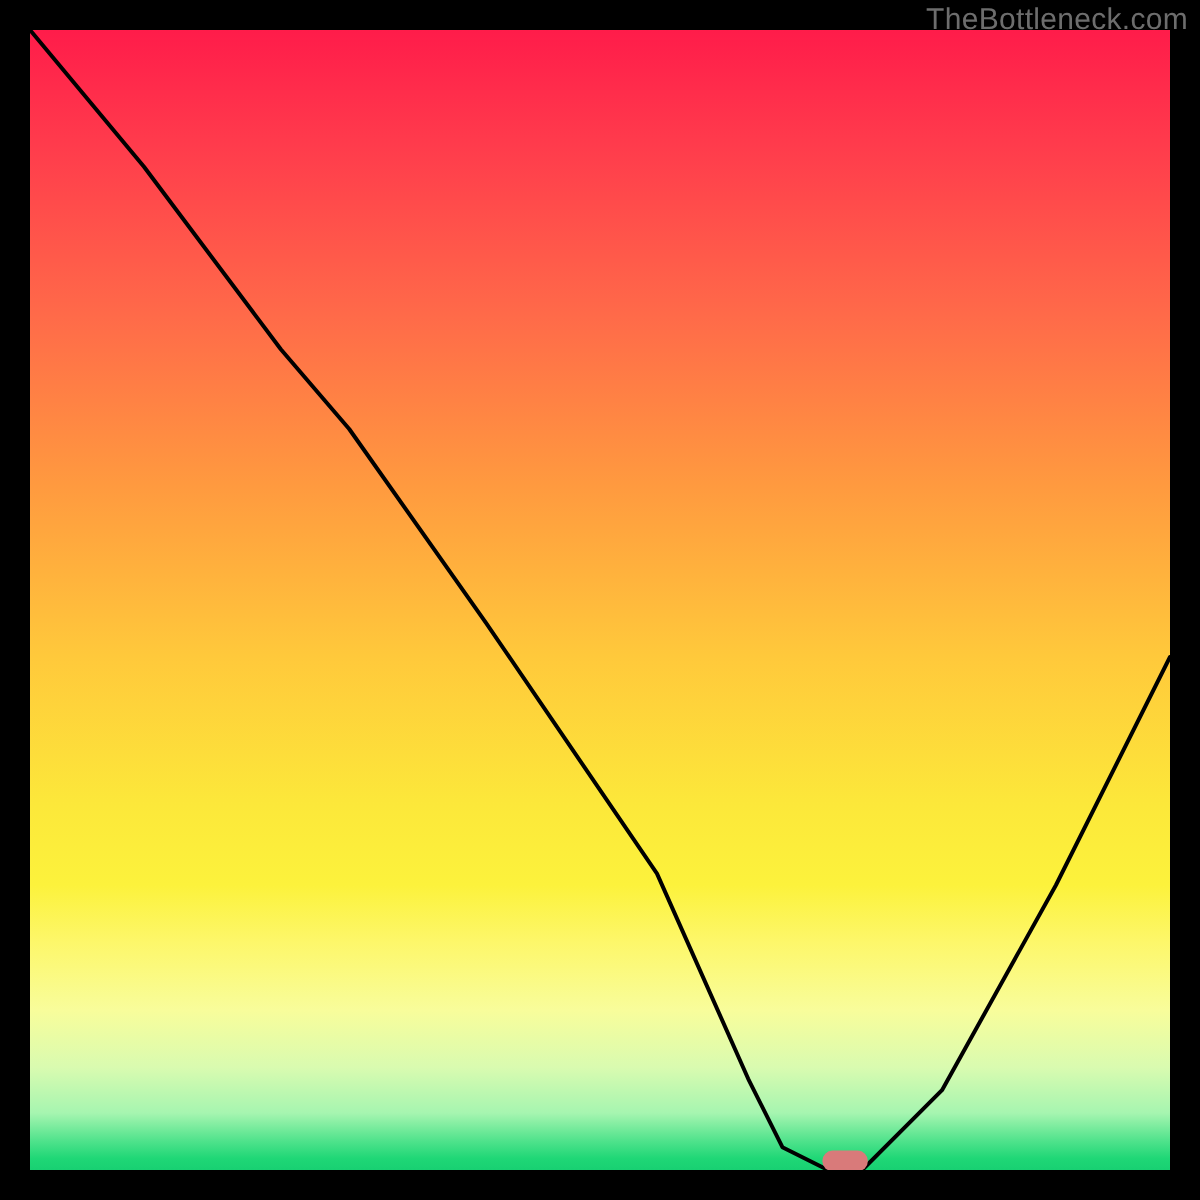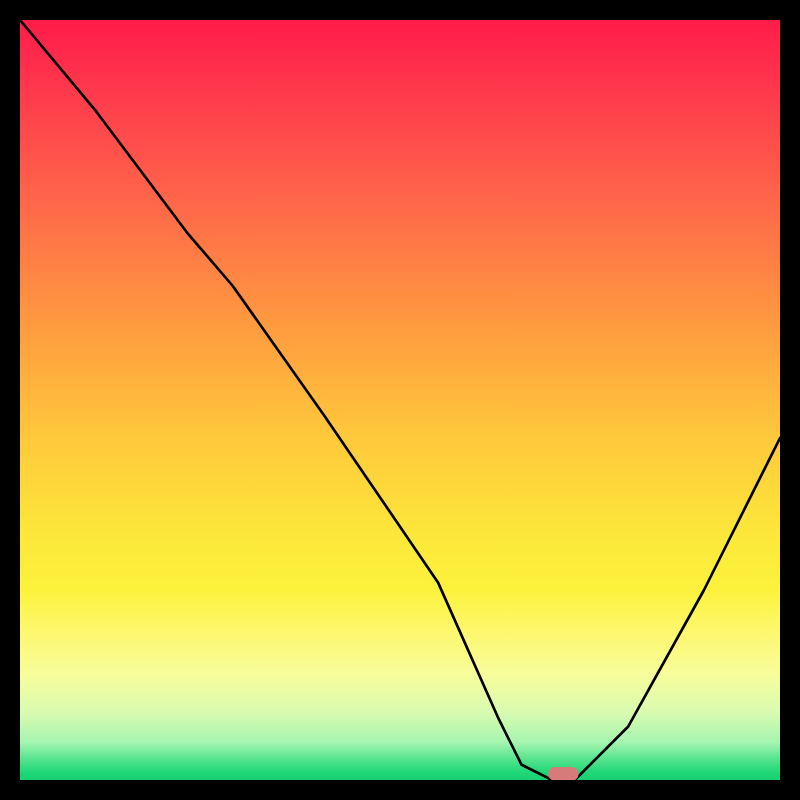--- a/index.html
+++ b/index.html
@@ -56,20 +56,21 @@
     font-size: 20px;
     font-weight: 500;
     letter-spacing: 0.2px;
     user-select: none;
   }
 </style>
 </head>
 <body>
 
 <div class="frame">
+  <div class="watermark">TheBottleneck.com</div>
 
   <div class="plot-area">
     <svg viewBox="0 0 100 100" preserveAspectRatio="none">
       <polyline id="curve-line" fill="none" stroke="#000000" stroke-width="0.35" stroke-linejoin="round" stroke-linecap="round" points="0.00,0.00 10.00,12.00 22.00,28.00 28.00,35.00 40.00,52.00 55.00,74.00 63.00,92.00 66.00,98.00 70.00,100.00 73.00,100.00 80.00,93.00 90.00,75.00 100.00,55.00"></polyline>
       <rect id="marker-rect" rx="0.9" ry="0.9" fill="#d97a7a" x="69.50" y="98.30" width="4" height="1.8"></rect>
     </svg>
   </div>
 </div>
 
 </body></html>

